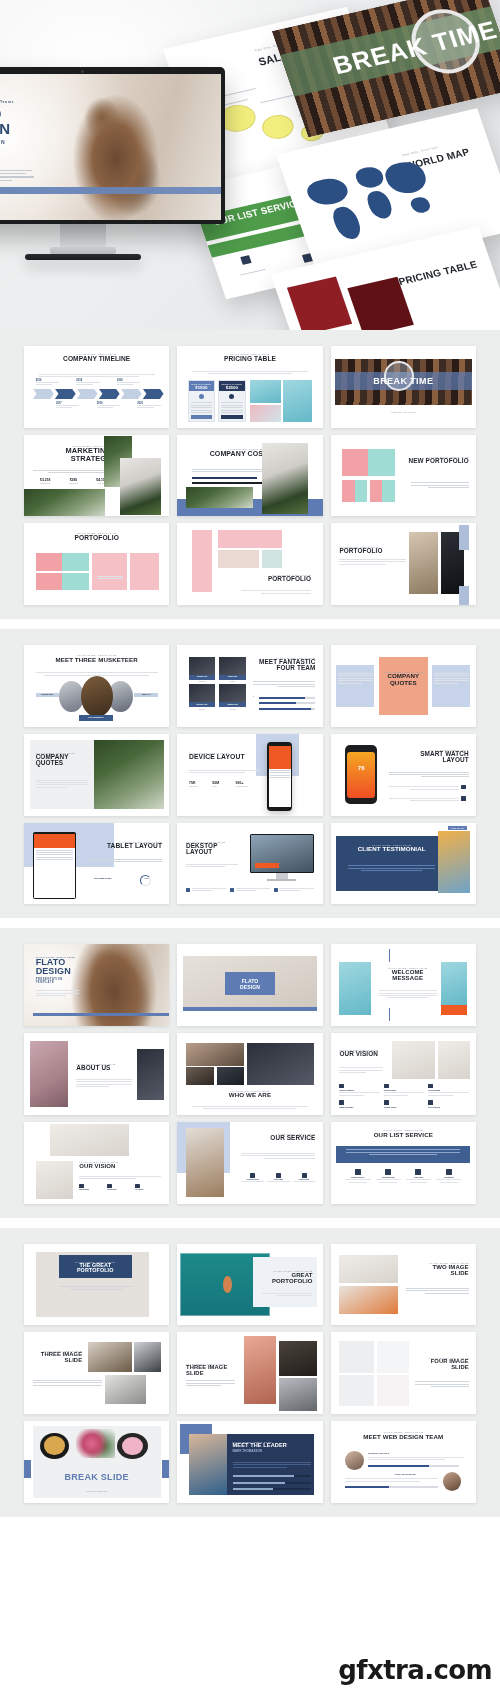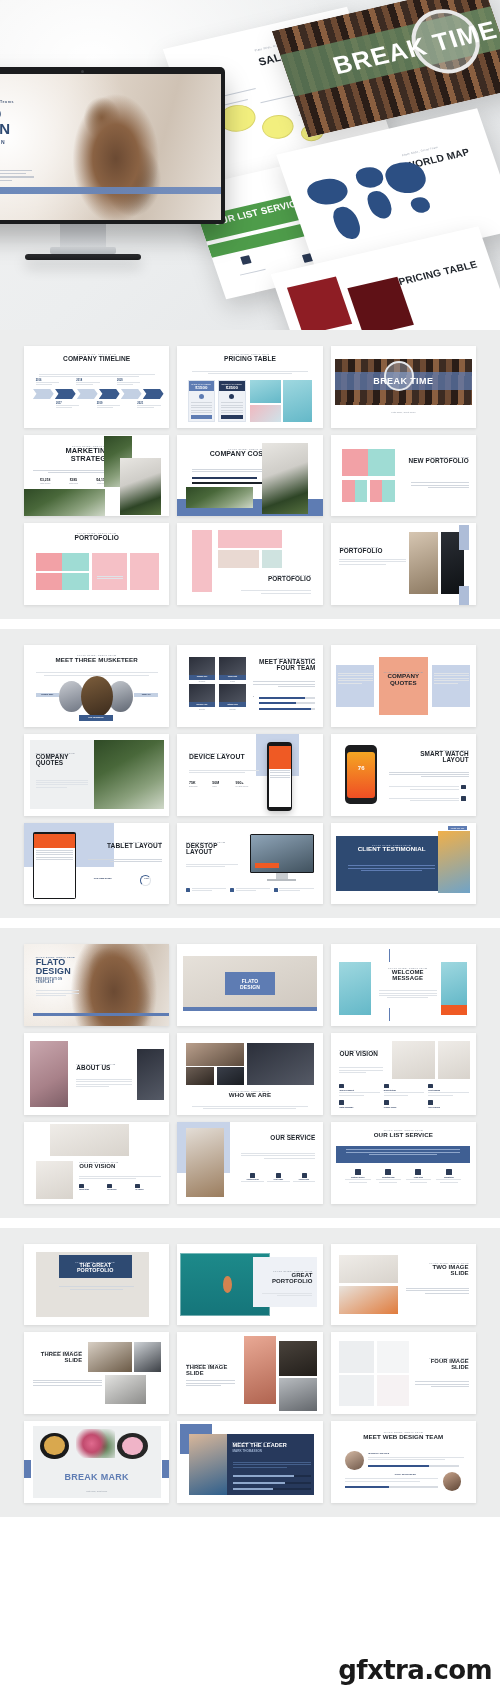--- a/index.html
+++ b/index.html
@@ -1033,21 +1033,21 @@
     </div>
 
     <div class="slide">
       <div style="position:absolute;left:6%;right:6%;top:6%;bottom:6%;background:#eef0f1;">
         <div style="position:absolute;left:6%;top:10%;width:22%;height:36%;border-radius:50%;background:#1a1a1a;"></div>
         <div style="position:absolute;left:9%;top:14%;width:16%;height:26%;border-radius:50%;background:#d9a84e;"></div>
         <div style="position:absolute;left:34%;top:4%;width:30%;height:40%;background:radial-gradient(circle at 40% 50%,#e06a8e 0%,#c14b6e 32%,rgba(40,90,40,0) 62%),radial-gradient(circle at 70% 60%,#3e6b35 0%,rgba(62,107,53,0) 60%);"></div>
         <div style="position:absolute;left:66%;top:10%;width:24%;height:36%;border-radius:50%;background:#262626;"></div>
         <div style="position:absolute;left:70%;top:15%;width:16%;height:26%;border-radius:50%;background:#f0b4c8;"></div>
       </div>
-      <div style="position:absolute;left:0;right:0;top:62%;text-align:center;font-size:9px;font-weight:800;color:#5e7cb3;letter-spacing:.3px;">BREAK MARK</div>
+      <div style="position:absolute;left:0;right:0;top:62%;text-align:center;font-size:9px;font-weight:800;color:#5e7cb3;letter-spacing:.3px;">BREAK SLIDE</div>
       <div style="position:absolute;left:0;right:0;top:84%;text-align:center;font-size:2px;color:#9aa1ac;">Flato Slide, Great Team</div>
       <div class="chip" style="left:0;top:48%;width:5%;height:22%;background:#5e7cb3;"></div>
       <div class="chip" style="left:95%;top:48%;width:5%;height:22%;background:#5e7cb3;"></div>
     </div>
 
     <div class="slide">
       <div class="chip" style="left:2%;top:4%;width:22%;height:36%;background:#5e7cb3;"></div>
       <div style="position:absolute;left:8%;top:16%;right:6%;bottom:10%;background:#27395c;"></div>
       <div class="ph" style="left:8%;top:16%;width:26%;bottom:10%;background:linear-gradient(160deg,#d9b79a,#2f5f8c);"></div>
       <div style="position:absolute;left:38%;top:24%;">

